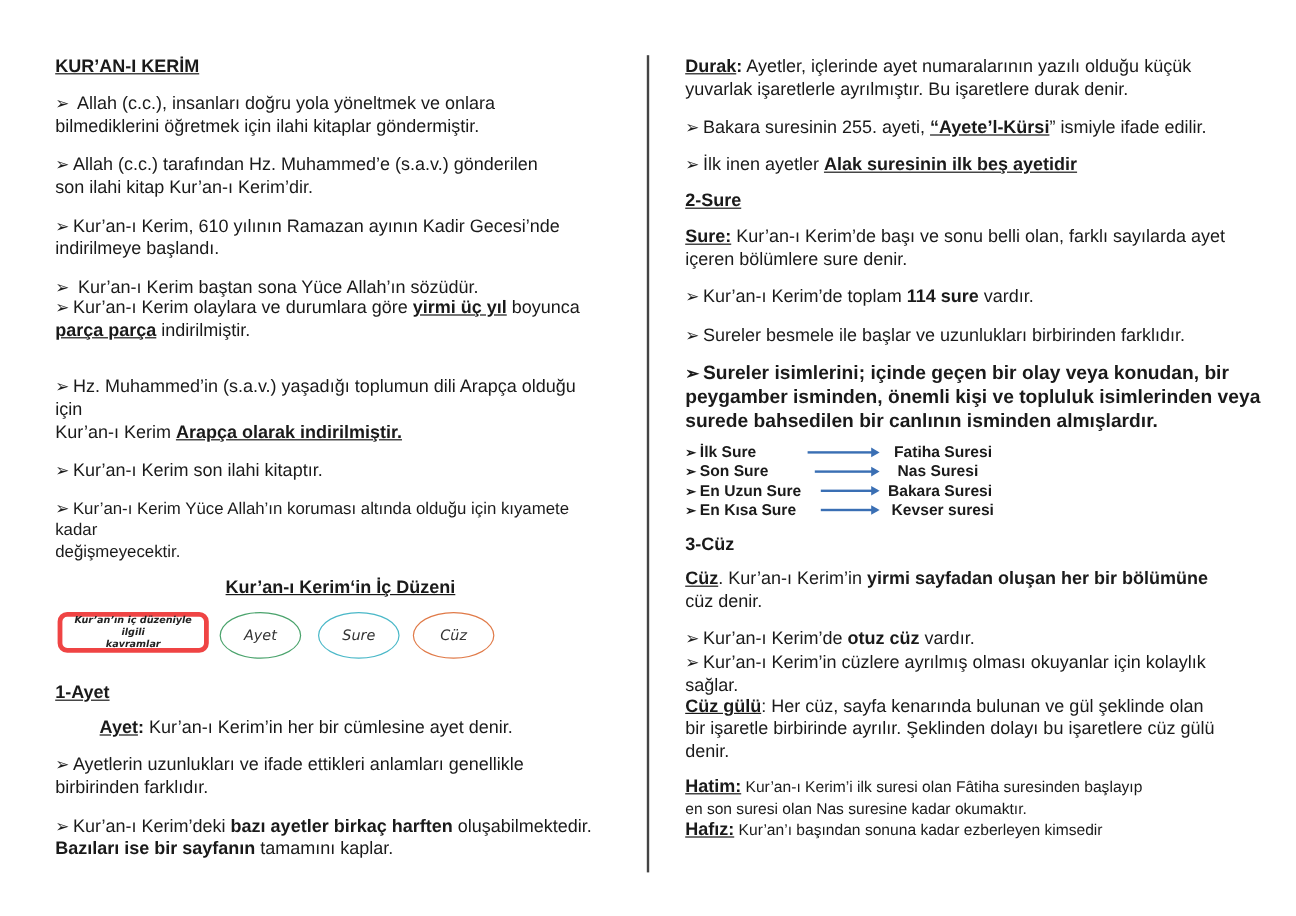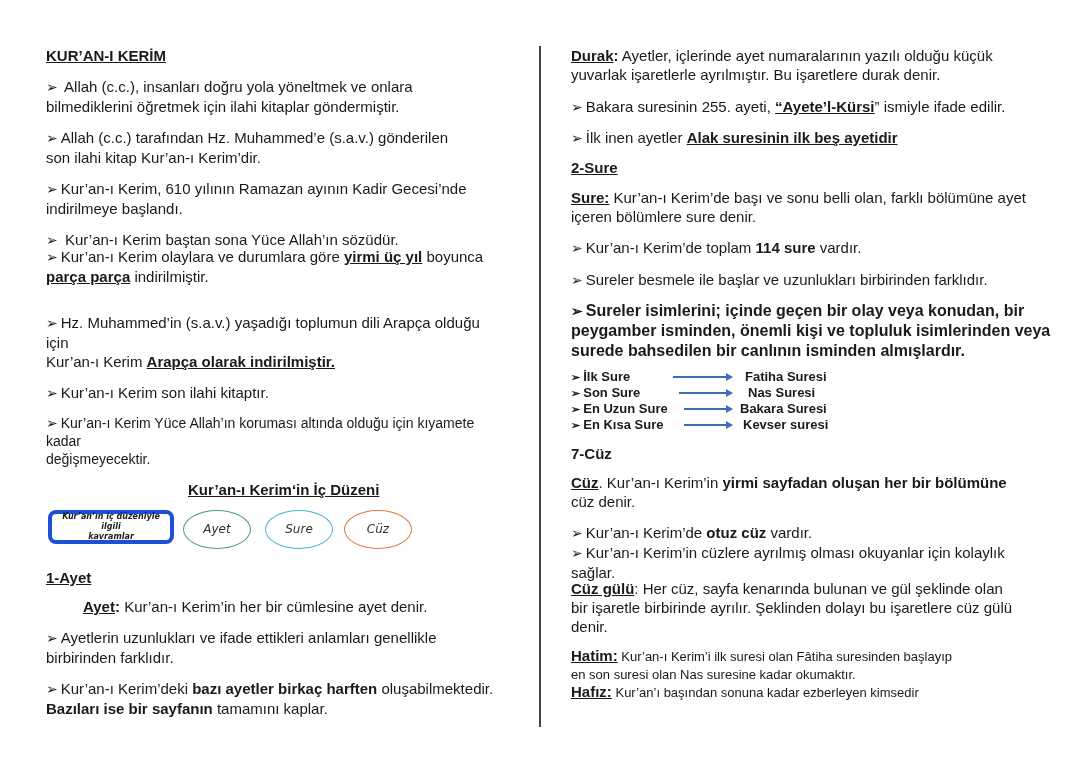--- a/index.html
+++ b/index.html
@@ -10,21 +10,21 @@
     .right { left: 571px; width: 470px; }
     .divider { position: absolute; left: 539px; top: 46px; width: 2px; height: 681px; background: #444; }
     .abs { position: absolute; left: 0; white-space: nowrap; }
     .b { font-weight: bold; }
     .ub { font-weight: bold; text-decoration: underline; }
     .arrow { font-size: 14px; margin-right: 3px; }
     .small { font-size: 14px; line-height: 18px; }
     .xsmall { font-size: 13px; line-height: 18px; }
     .bigb { font-weight: bold; font-size: 16px; line-height: 20px; }
     .ovals { position: absolute; left: 0; top: 508px; height: 44px; width: 380px; }
-    .concept-box { position: absolute; left: 2px; top: 2px; width: 126px; height: 34px; border: 4px solid #1d4ed8; border-radius: 8px; display: flex; align-items: center; justify-content: center; text-align: center; font-family: "DejaVu Sans", sans-serif; font-style: italic; font-size: 8px; line-height: 10px; font-weight: bold; color: #222; }
+    .concept-box { position: absolute; left: 2px; top: 2px; width: 126px; height: 34px; border: 4px solid #ef4444; border-radius: 8px; display: flex; align-items: center; justify-content: center; text-align: center; font-family: "DejaVu Sans", sans-serif; font-style: italic; font-size: 8px; line-height: 10px; font-weight: bold; color: #222; }
     .oval { position: absolute; top: 2px; width: 68px; height: 39px; border-radius: 50%; display: flex; align-items: center; justify-content: center; font-family: "DejaVu Sans", sans-serif; font-style: italic; font-size: 12px; color: #333; }
     .ov1 { left: 137px; border: 1.5px solid #4aa36c; }
     .ov2 { left: 219px; border: 1.5px solid #4ab8c8; }
     .ov3 { left: 298px; border: 1.5px solid #e07a48; }
     .sure-list { position: absolute; left: 0; top: 369px; width: 300px; font-size: 13px; font-weight: bold; line-height: 16px; }
     .sure-row { position: relative; height: 16px; }
     .sure-row .lbl { position: absolute; left: 0; }
     .sure-row .arr { position: absolute; top: 7px; height: 1.5px; background: #3a6fb4; }
     .sure-row .arr::after { content: ""; position: absolute; right: -2px; top: -3.5px; border-left: 7px solid #3a6fb4; border-top: 4px solid transparent; border-bottom: 4px solid transparent; }
     .sure-row .val { position: absolute; }
@@ -116,21 +116,21 @@
     <span class="arrow">➢</span><span>Bakara suresinin 255. ayeti, </span><span class="ub">“Ayete’l-Kürsi</span><span>” ismiyle ifade edilir.</span>
   </div>
 
   <div class="abs" style="top:128px;">
     <span class="arrow">➢</span><span>İlk inen ayetler </span><span class="ub">Alak suresinin ilk beş ayetidir</span>
   </div>
 
   <div class="abs ub" style="top:158px;">2-Sure</div>
 
   <div class="abs" style="top:188px;">
-    <span class="ub">Sure:</span><span> Kur’an-ı Kerim’de başı ve sonu belli olan, farklı bölümüne ayet</span><br>
+    <span class="ub">Sure:</span><span> Kur’an-ı Kerim’de başı ve sonu belli olan, farklı sayılarda ayet</span><br>
     <span>içeren bölümlere sure denir.</span>
   </div>
 
   <div class="abs" style="top:238px;">
     <span class="arrow">➢</span><span>Kur’an-ı Kerim’de toplam </span><span class="b">114 sure</span><span> vardır.</span>
   </div>
 
   <div class="abs" style="top:270px;">
     <span class="arrow">➢</span><span>Sureler besmele ile başlar ve uzunlukları birbirinden farklıdır.</span>
   </div>
@@ -157,21 +157,21 @@
       <span class="arr" style="left:113px; width:47px;"></span>
       <span class="val" style="left:169px;">Bakara Suresi</span>
     </div>
     <div class="sure-row">
       <span class="lbl"><span class="tri">➢</span><span>En Kısa Sure</span></span>
       <span class="arr" style="left:113px; width:47px;"></span>
       <span class="val" style="left:172px;">Kevser suresi</span>
     </div>
   </div>
 
-  <div class="abs b" style="top:444px;">7-Cüz</div>
+  <div class="abs b" style="top:444px;">3-Cüz</div>
 
   <div class="abs" style="top:473px;">
     <span class="ub">Cüz</span><span>. Kur’an-ı Kerim’in </span><span class="b">yirmi sayfadan oluşan her bir bölümüne</span><br>
     <span>cüz denir.</span>
   </div>
 
   <div class="abs" style="top:523px;">
     <span class="arrow">➢</span><span>Kur’an-ı Kerim’de </span><span class="b">otuz cüz</span><span> vardır.</span>
   </div>
 

